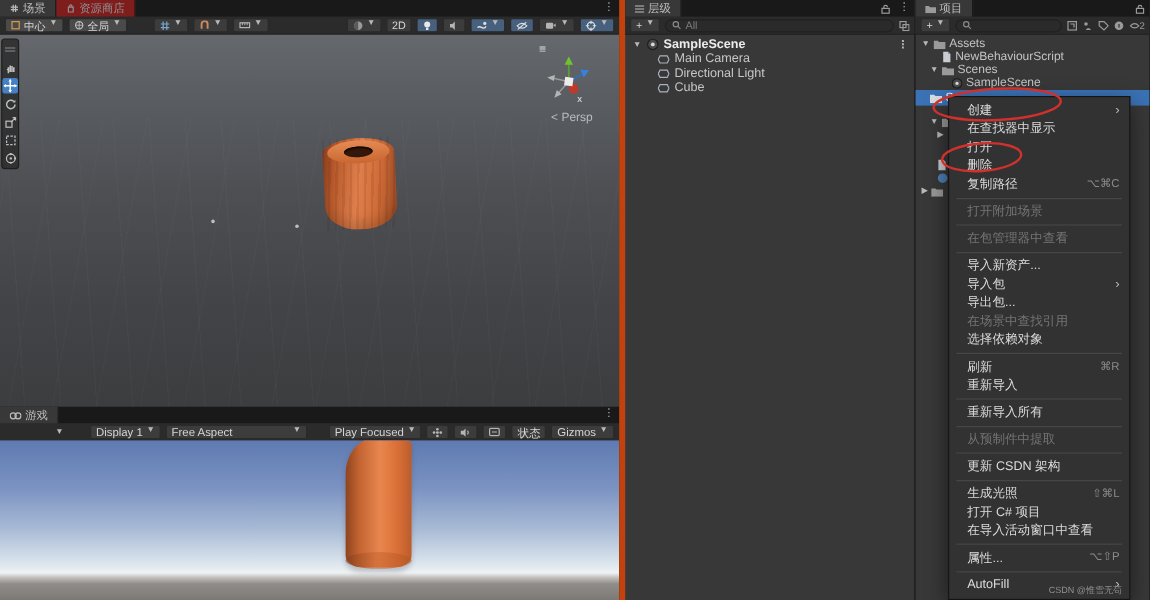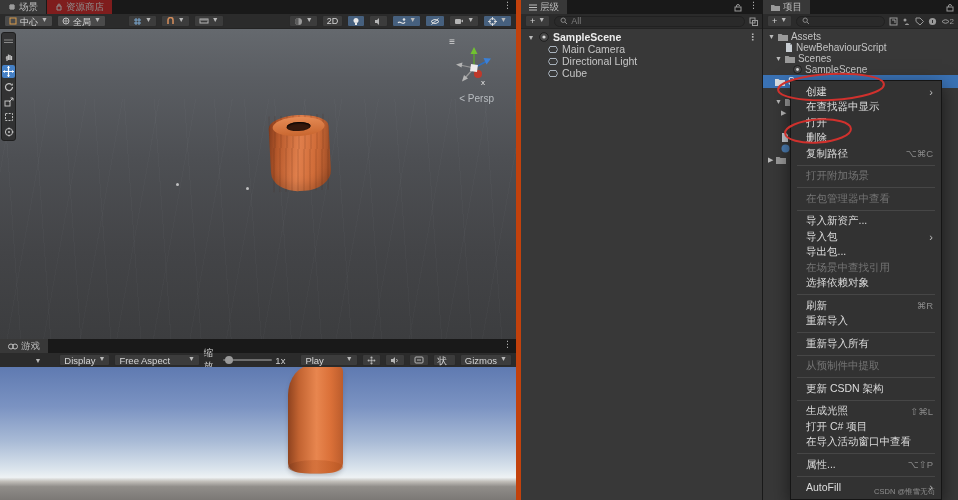--- a/index.html
+++ b/index.html
@@ -334,27 +334,20 @@
       <span class="caret">▼</span>
       <div style="width:14px"></div>
       <div class="btn flat">
           <span>Display 1</span>
           <span class="caret">▼</span>
         </div>
       <div class="btn flat" style="width:118px; justify-content:space-between">
           <span>Free Aspect</span>
           <span class="caret">▼</span>
         </div>
-      <div class="slider">
-        <span>缩放</span>
-        <div class="track">
-            <div class="knob"></div>
-          </div>
-        <span>1x</span>
-      </div>
       <div style="width:10px"></div>
       <div class="btn flat">
           <span>Play Focused</span>
           <span class="caret">▼</span>
         </div>
       <div class="btn flat">
         <span class="ico">
             <svg width="9" height="9">
               <circle cx="4.5" cy="4.5" r="1.2" fill="#b5b5b5"></circle>
               <circle cx="4.5" cy="1.7" r="1.1" fill="#b5b5b5"></circle>

